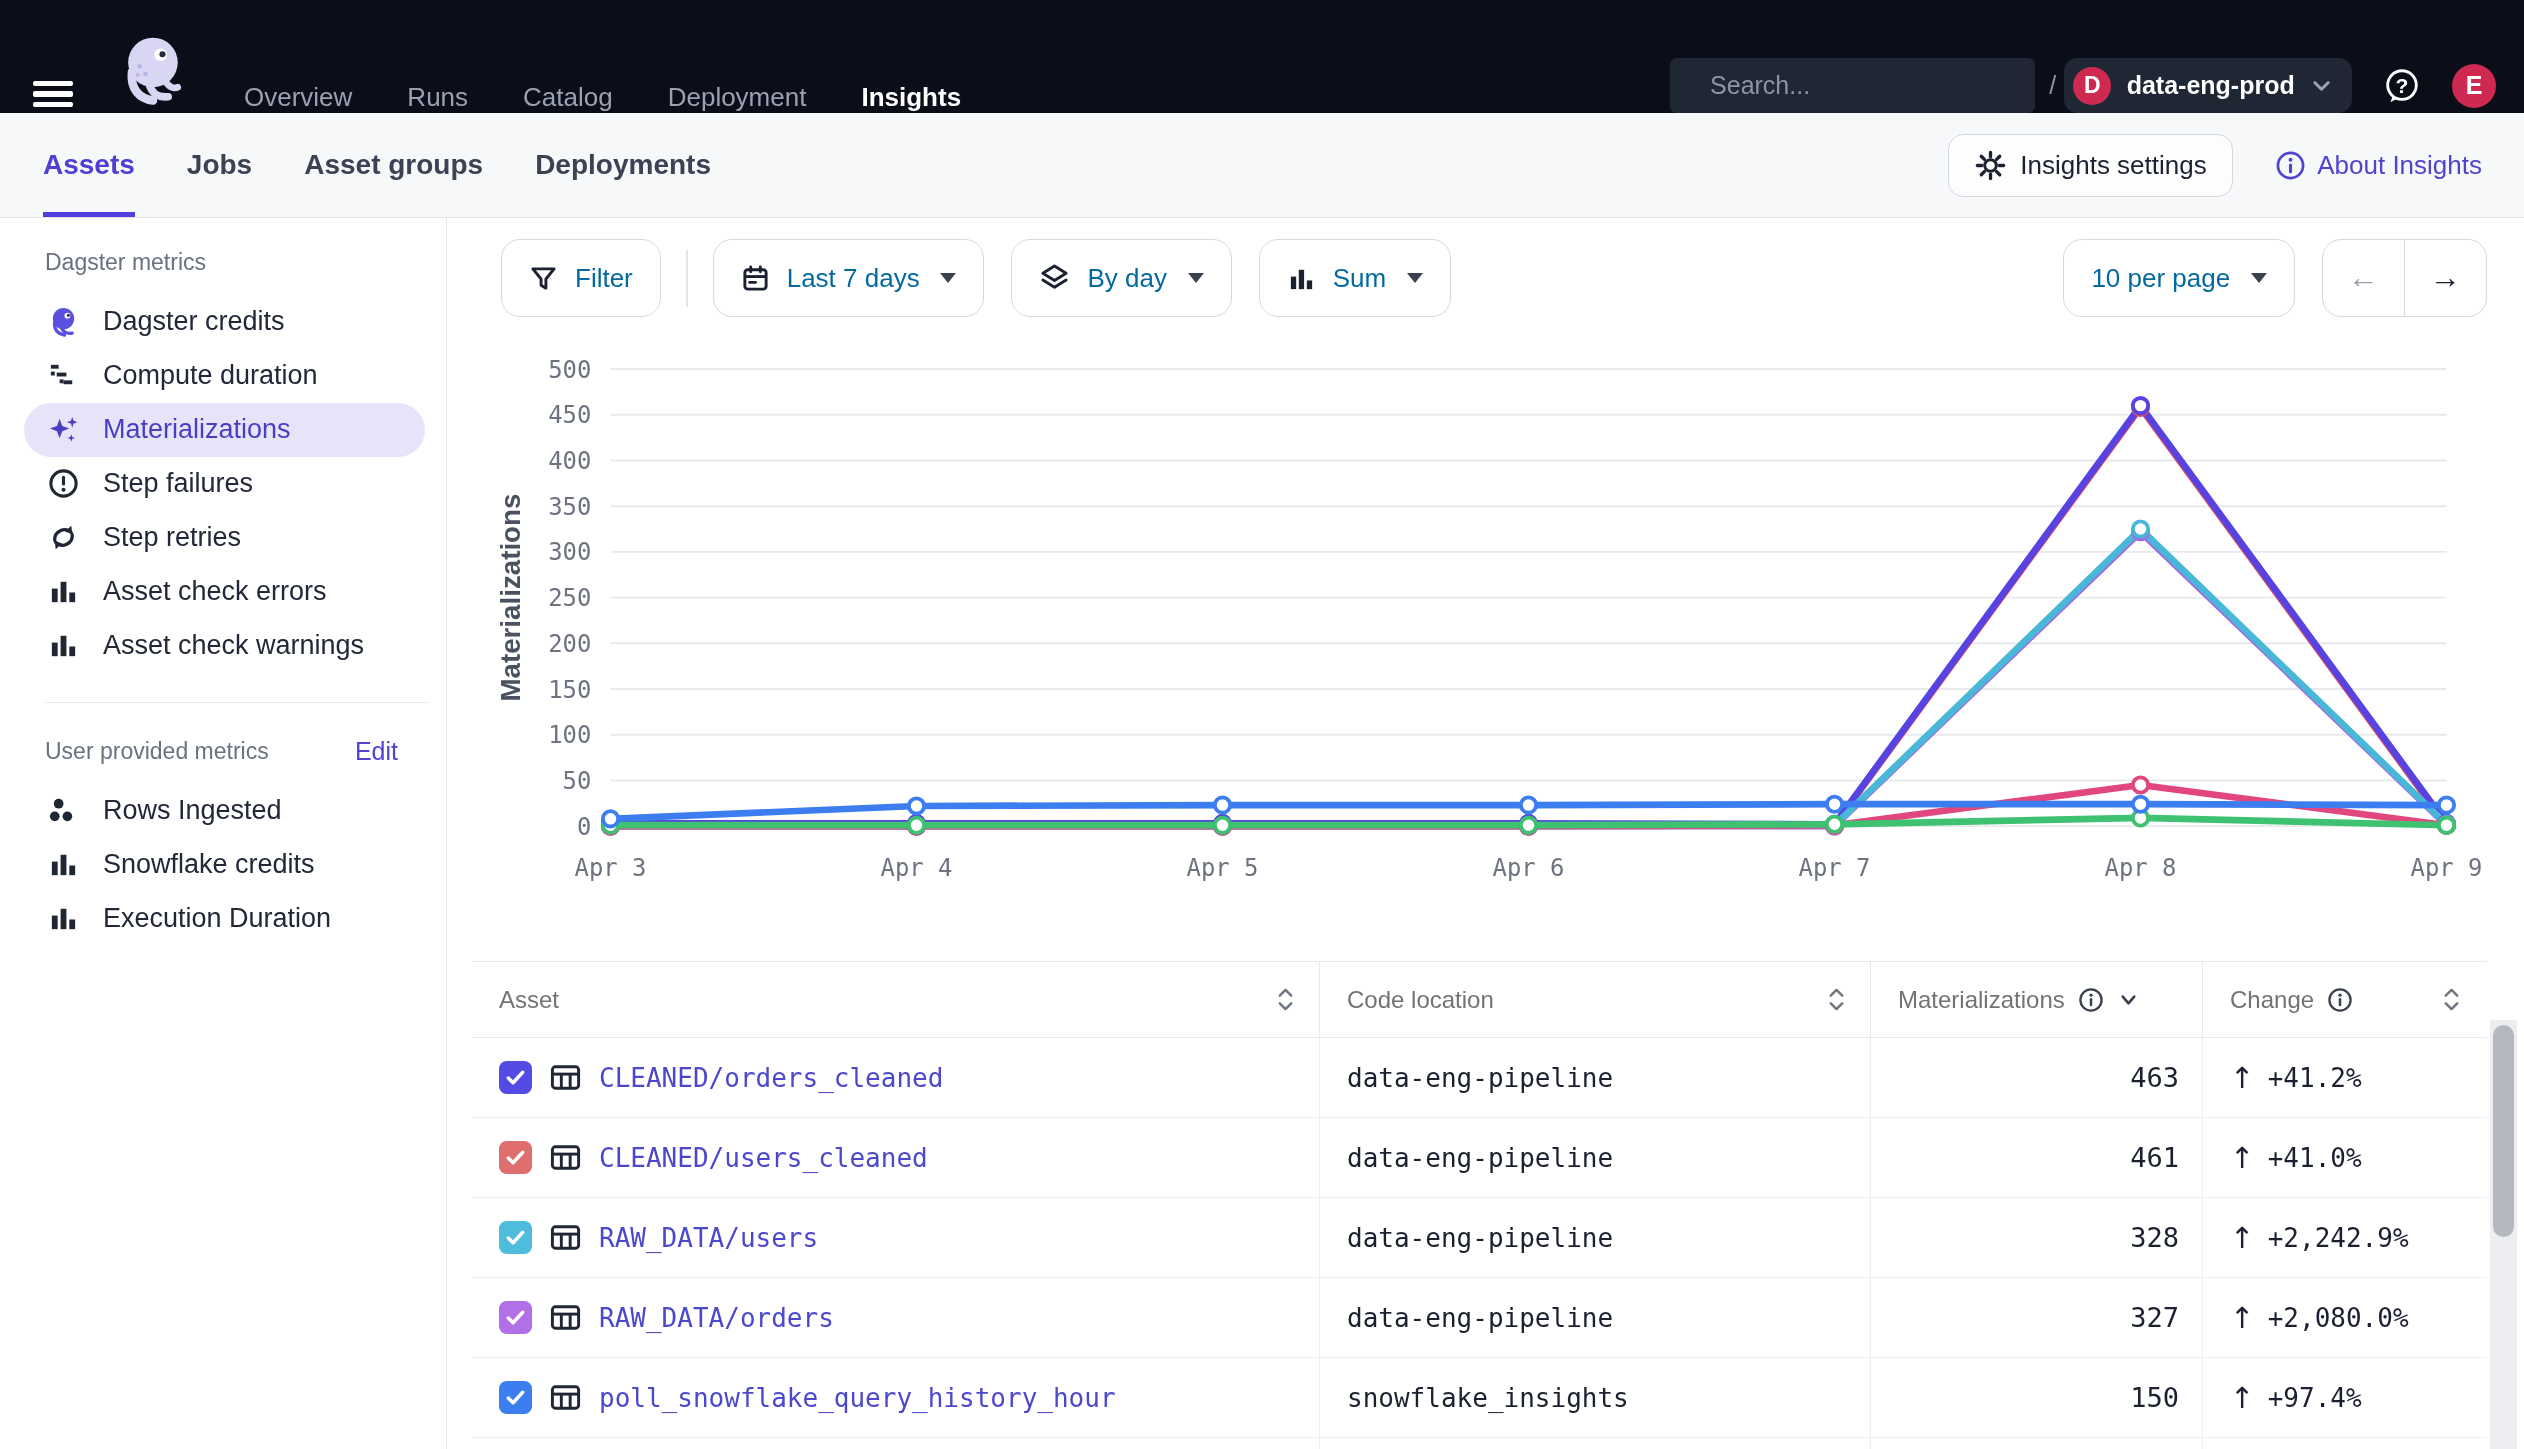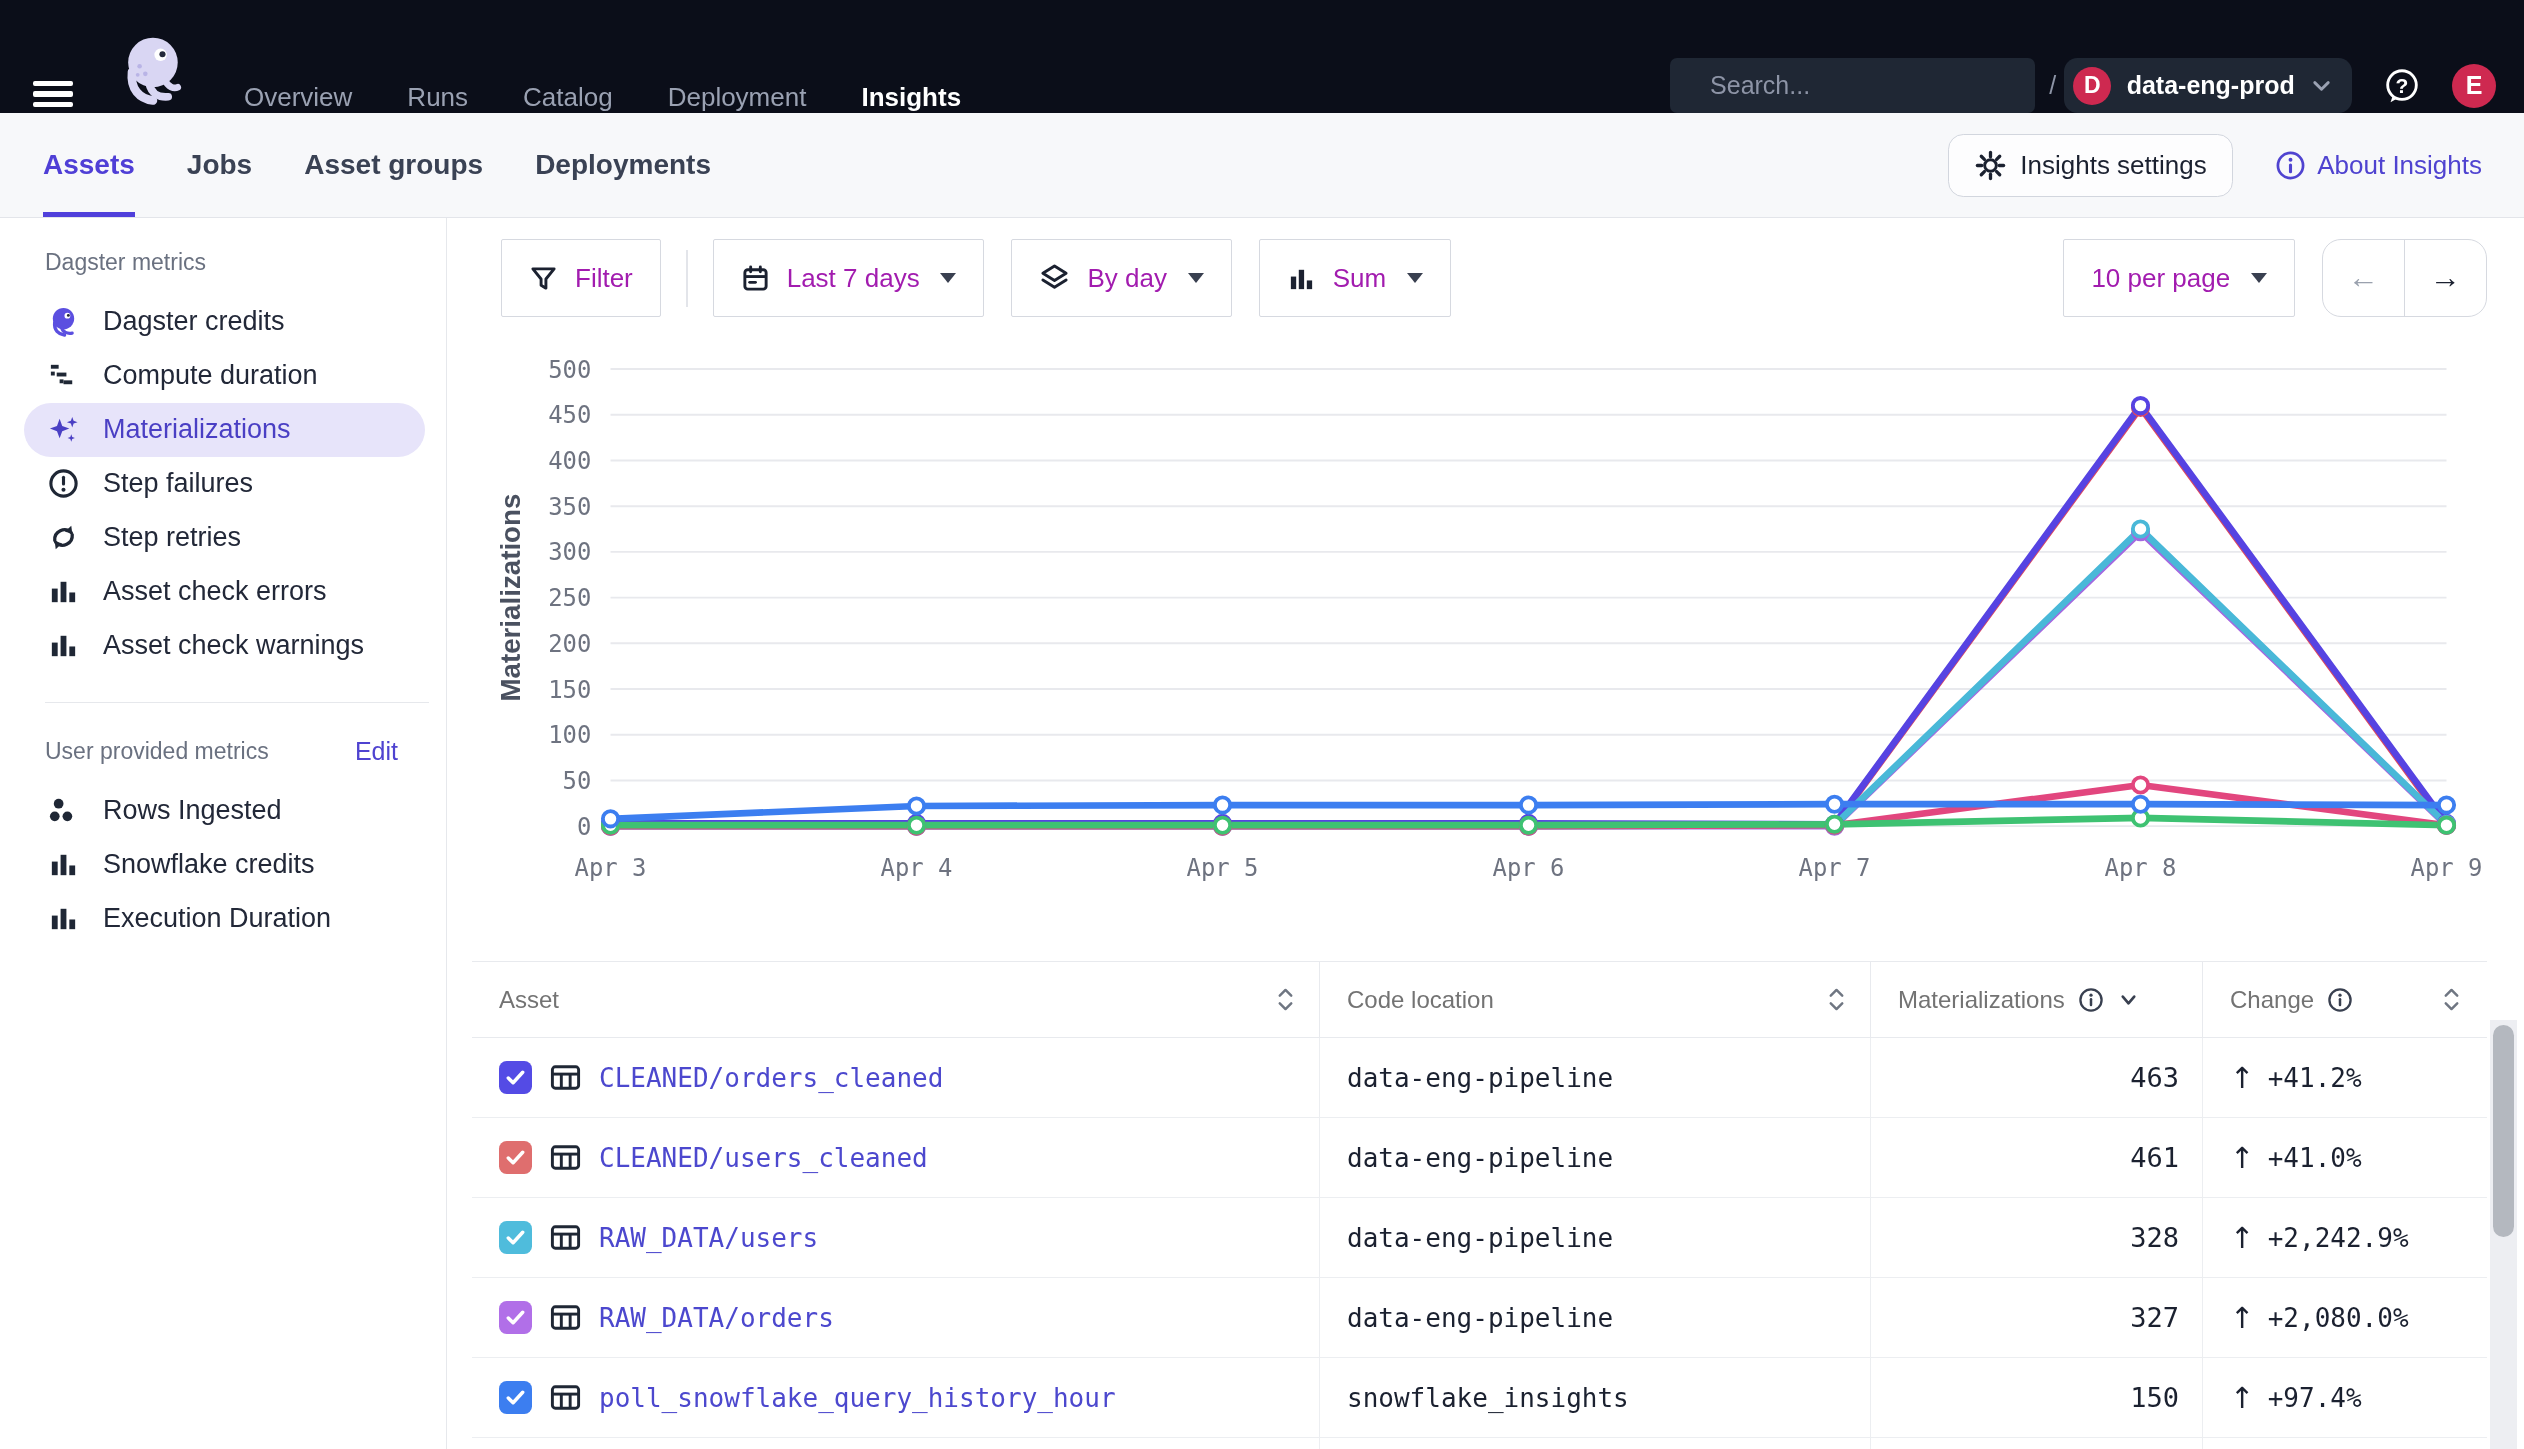--- a/index.html
+++ b/index.html
@@ -40,21 +40,21 @@
   .side-title-row { display:flex; align-items:center; padding:0 48px 0 45px; height:42px; margin-bottom:11.5px; }
   .side-title { font-size:23px; color:#6A7180; }
   .edit-link { margin-left:auto; color:#4F43D0; font-size:25px; cursor:pointer; }
   .side-item { display:flex; align-items:center; gap:23px; height:54px; margin:0 21px 0 24px; padding-left:23px; border-radius:27px; font-size:27px; color:#222838; cursor:pointer; }
   .side-item .icn { width:33px; height:33px; display:flex; align-items:center; justify-content:center; flex:none; }
   .side-item.selected { background:#E7E4FA; color:#4A3FC4; }
   .side-divider { height:1.9px; background:#E6E8EC; margin:29px 17px 27px 45px; }
   .main { flex:1; position:relative; }
   
   .toolbar { display:flex; align-items:center; margin:21px 38px 0 54px; }
-  .btn { height:78px; border:1.9px solid #D6D9E0; border-radius:2px; background:#fff; display:flex; align-items:center; gap:17px; padding:0 27px; font-size:26px; color:#a21caf; font-weight:500; cursor:pointer; white-space:nowrap; }
+  .btn { height:78px; border:1.9px solid #D6D9E0; border-radius:19px; background:#fff; display:flex; align-items:center; gap:17px; padding:0 27px; font-size:26px; color:#0369a1; font-weight:500; cursor:pointer; white-space:nowrap; }
   .tb-divider { width:1.9px; height:57px; background:#E3E5EA; margin:0 25px; }
   .tb-gap { width:27px; }
   .caret { width:0; height:0; border-left:8.6px solid transparent; border-right:8.6px solid transparent; border-top:10.5px solid #394050; margin-left:3.8px; }
   .pager { display:flex; border:1.9px solid #D6D9E0; border-radius:19px; overflow:hidden; height:78px; margin-left:27px; background:#fff; }
   .pager .seg { display:flex; align-items:center; justify-content:center; padding:0 25px; font-size:26px; color:#1B2130; cursor:pointer; }
   .pager .seg + .seg { border-left:1.9px solid #D6D9E0; }
   .arrow-glyph { font-size:31px; }
   .arrow-disabled { color:#9AA1AE; }
   
   .chart-wrap { margin-top:27px; height:555px; position:relative; }

